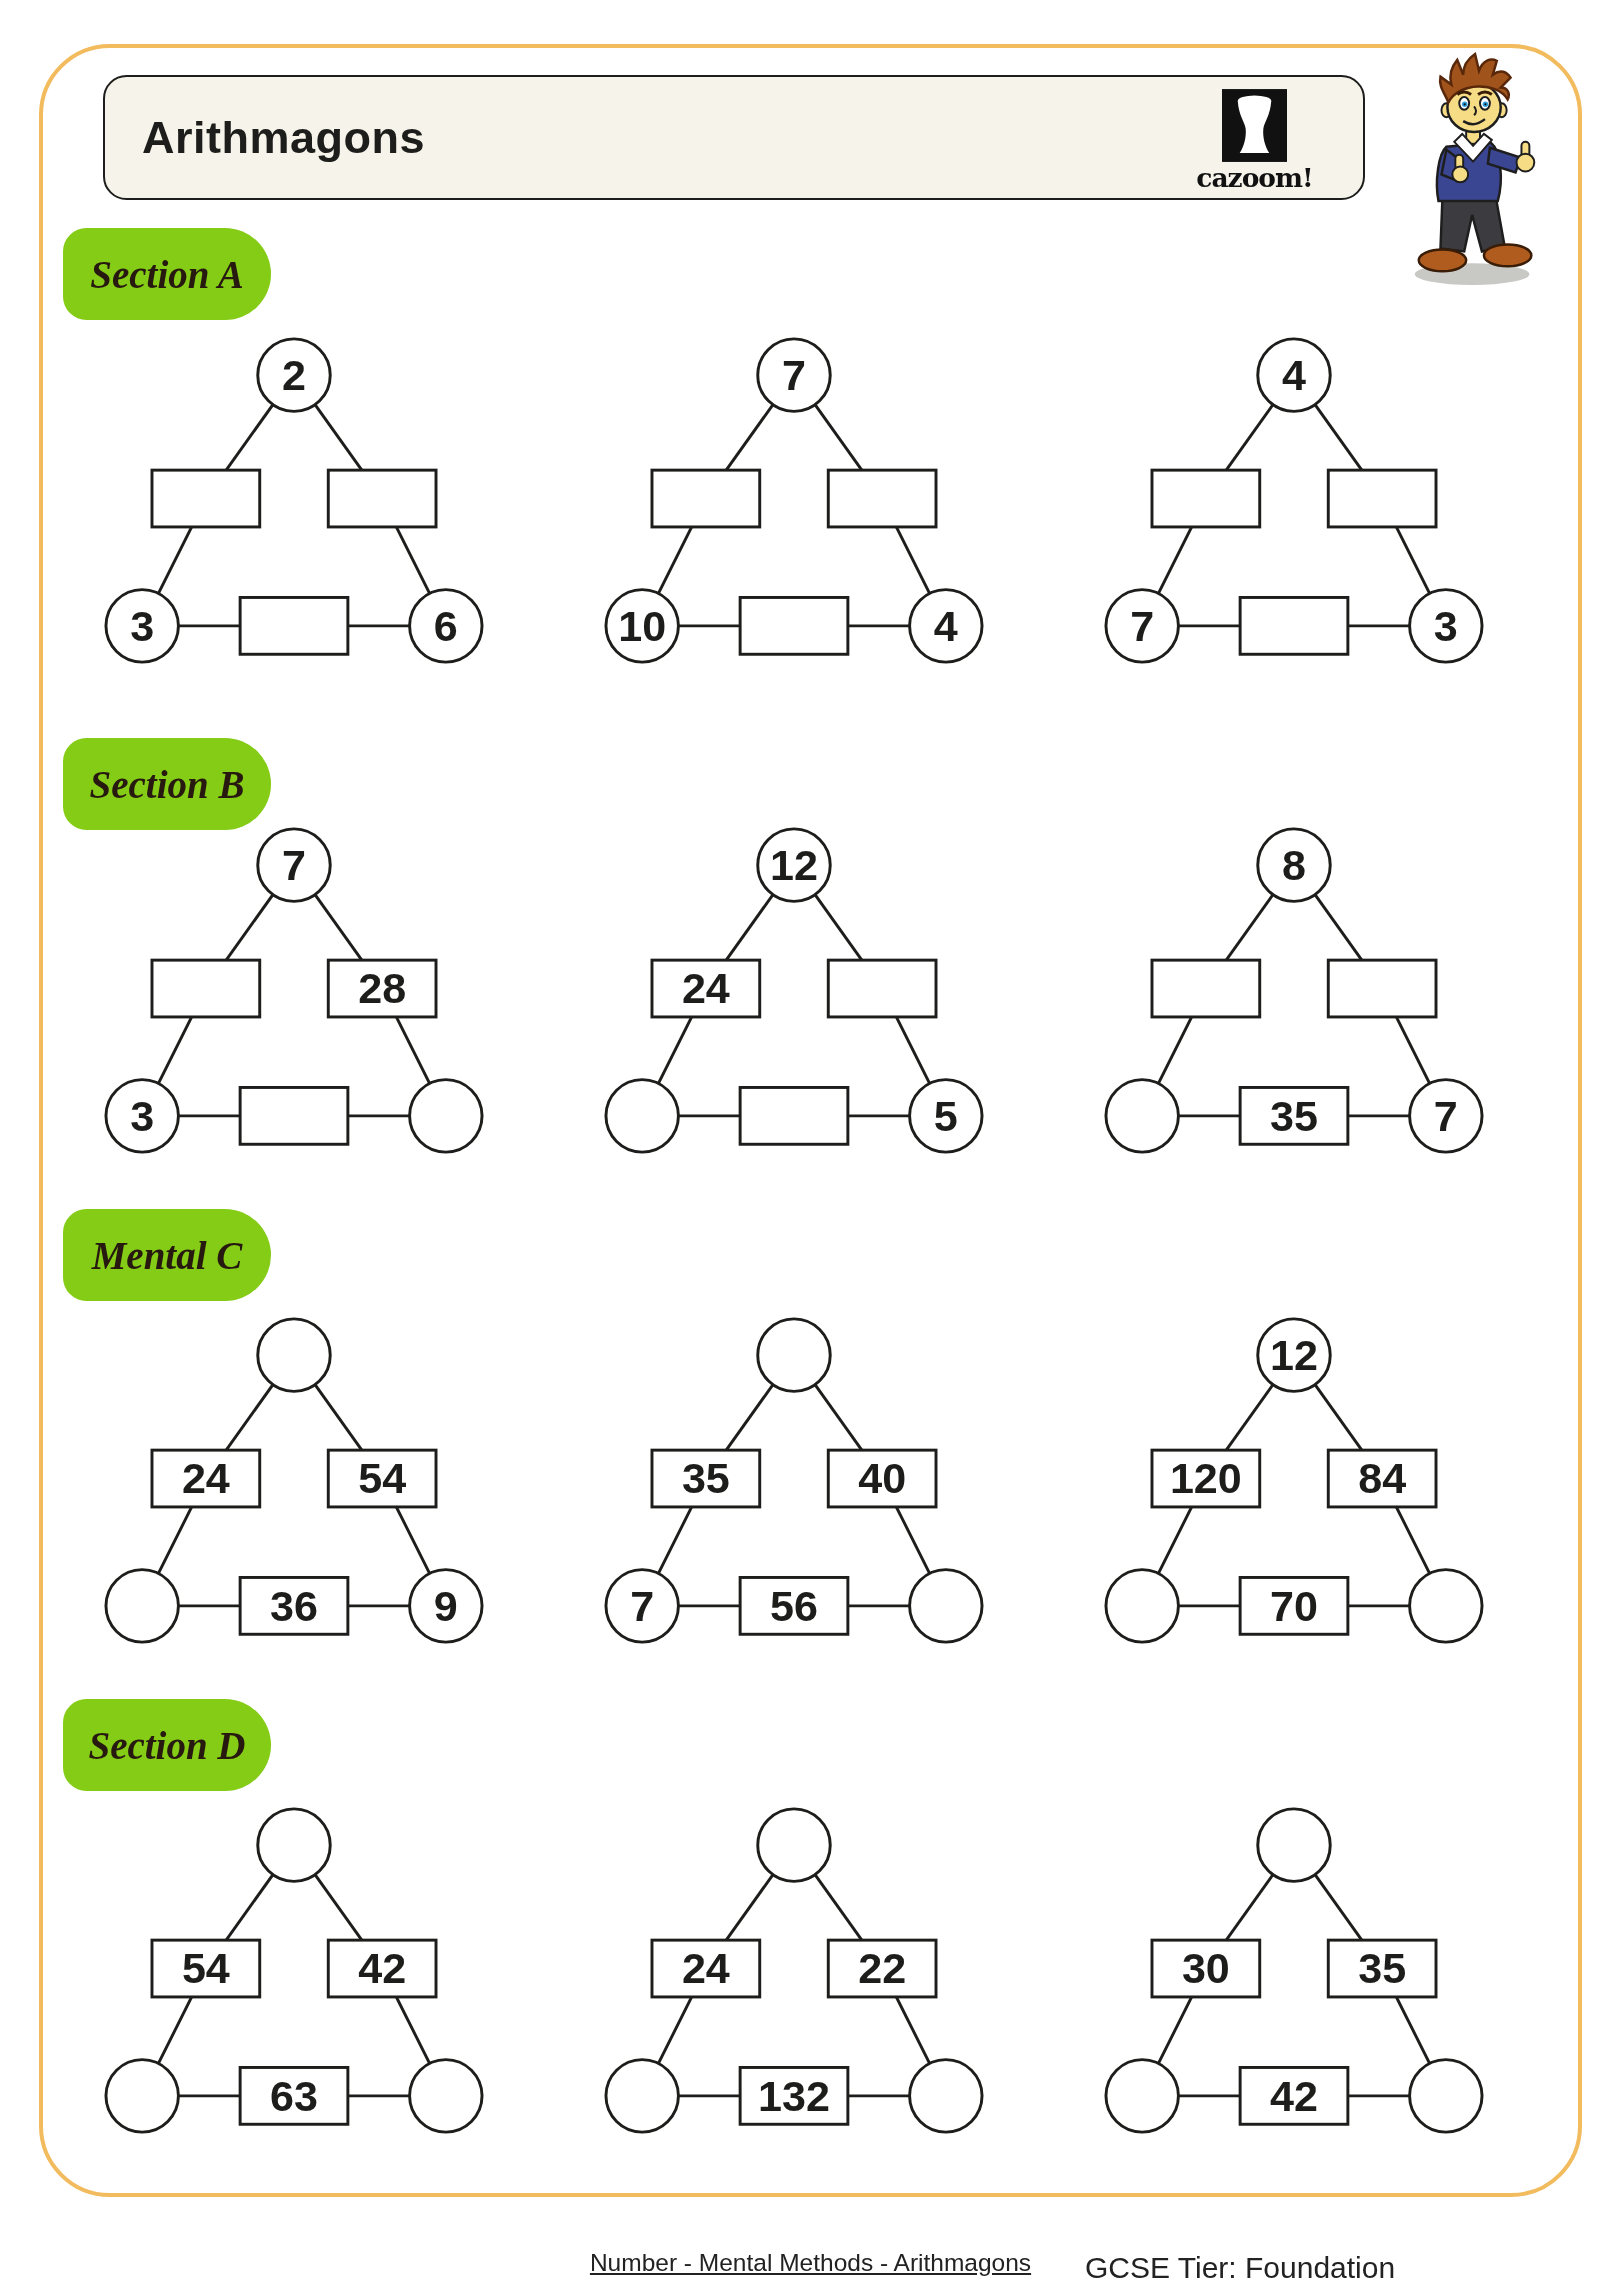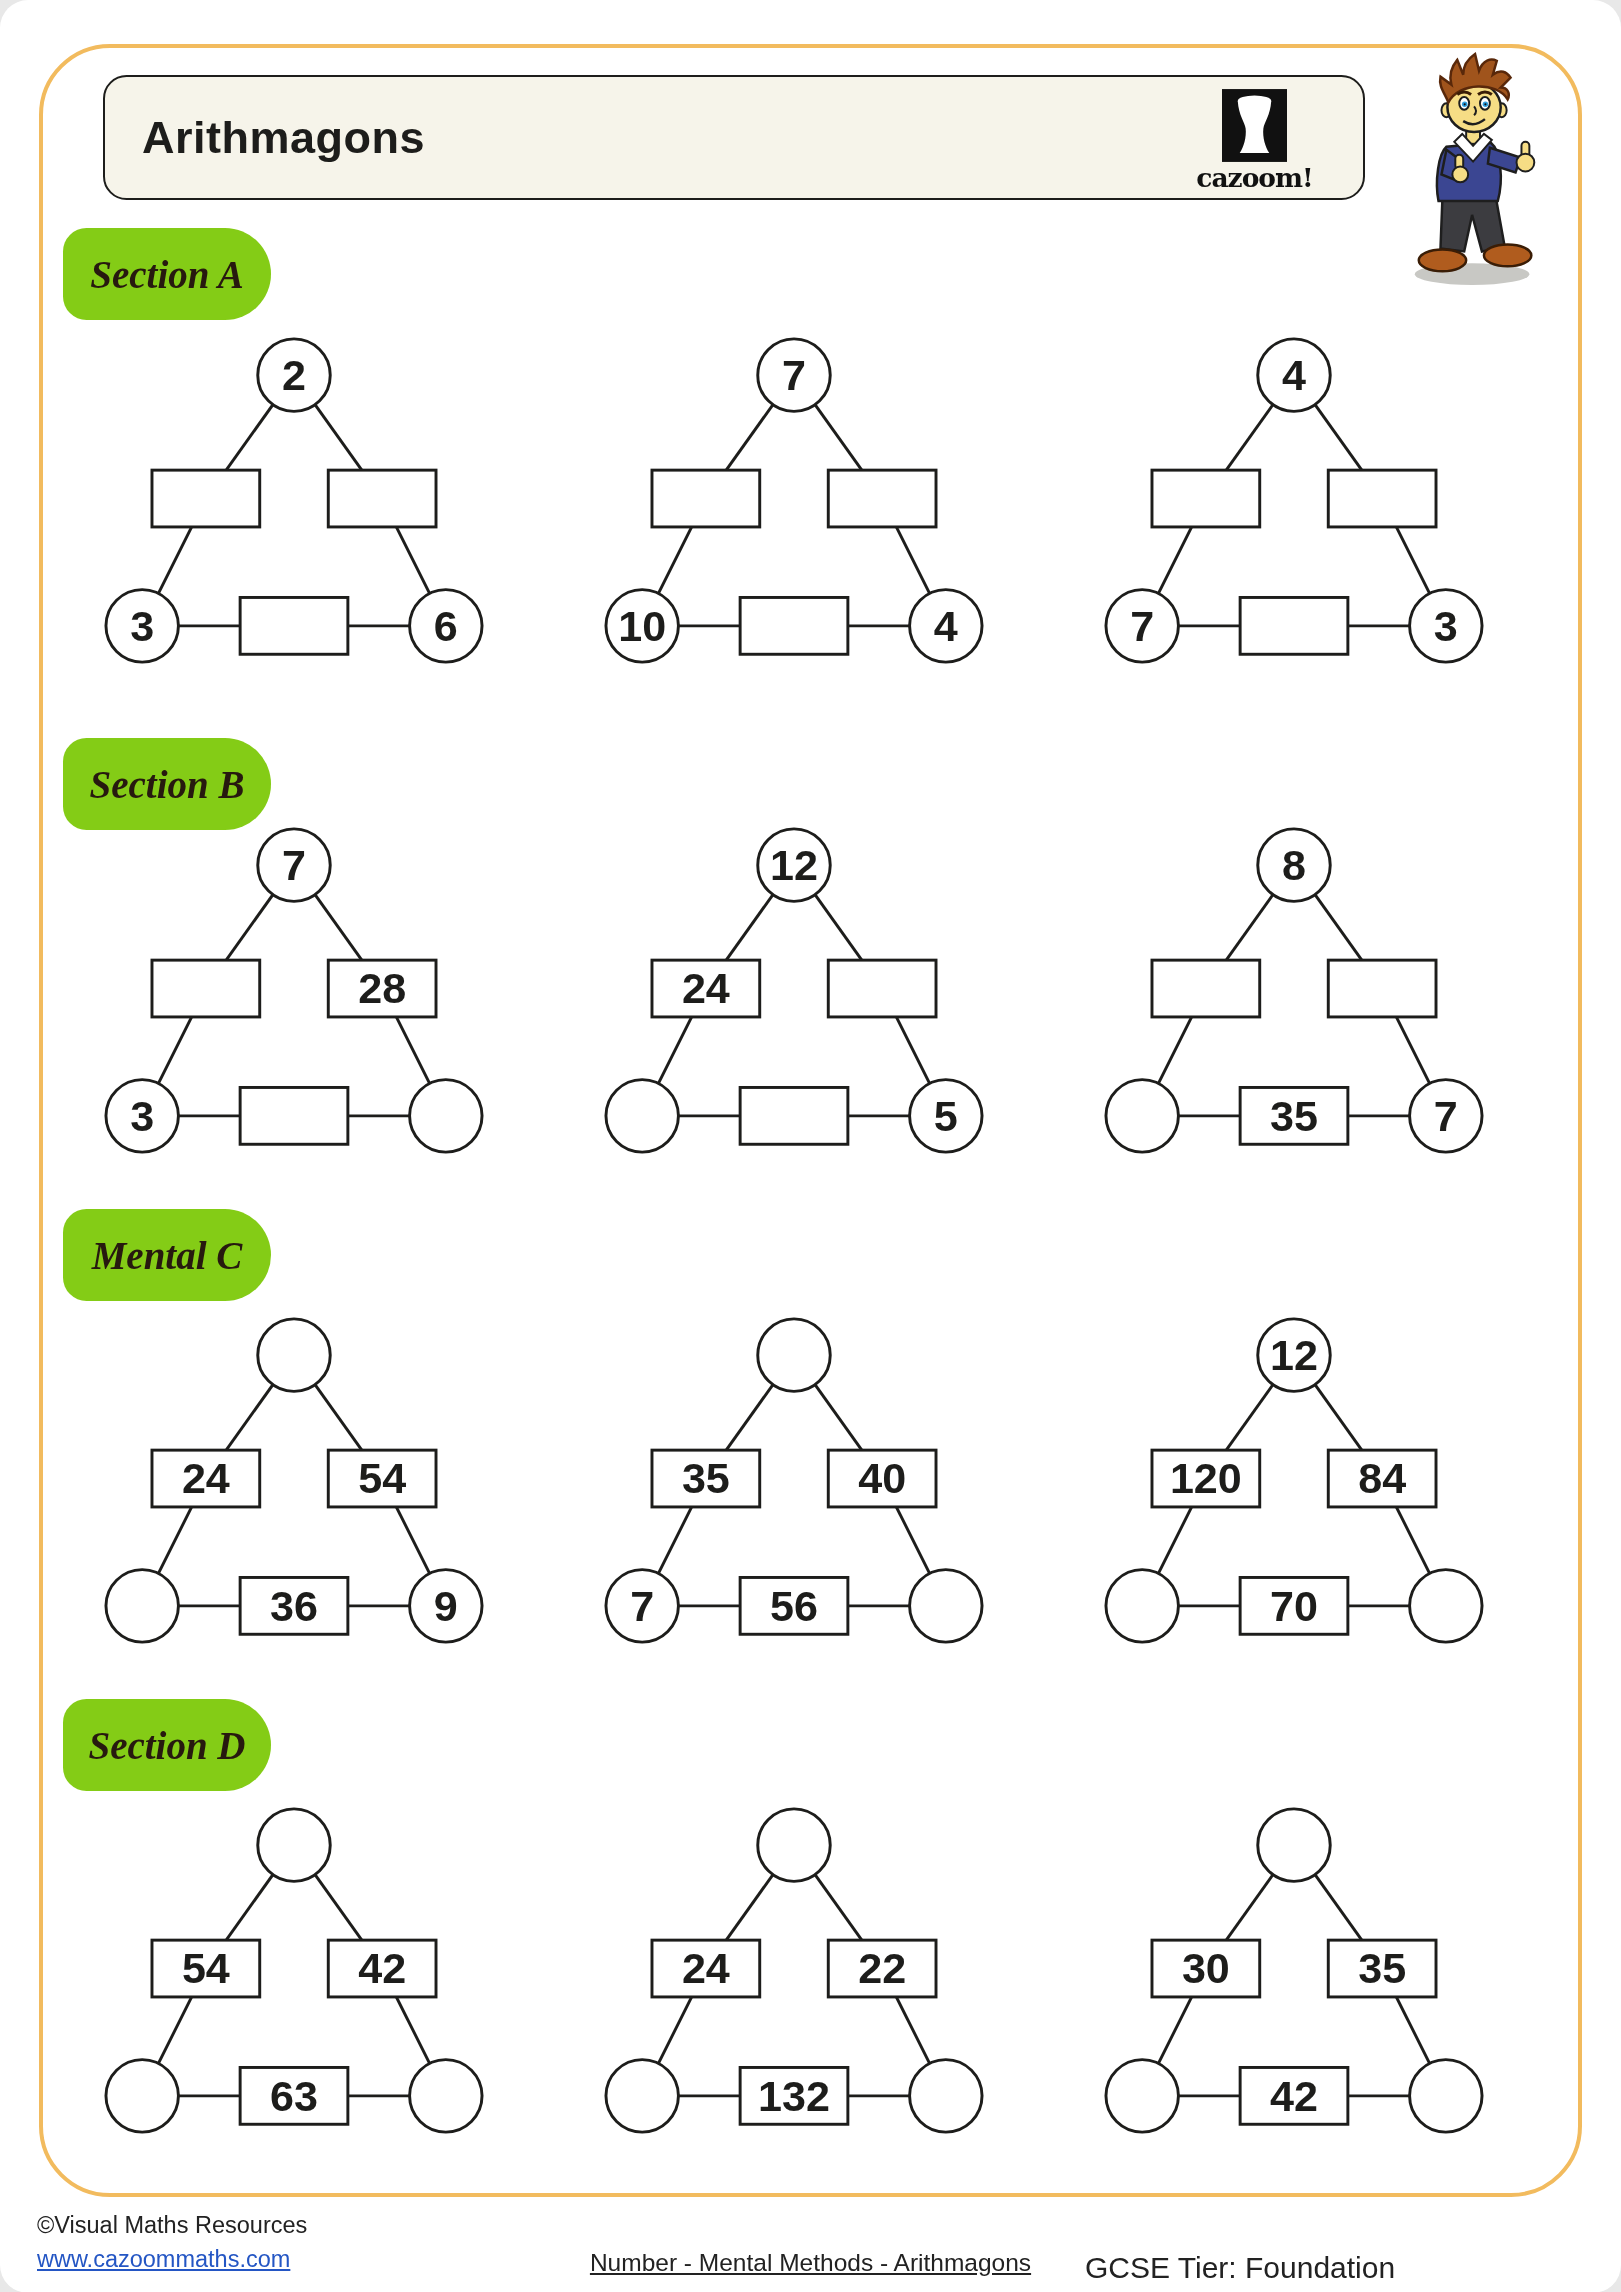--- a/index.html
+++ b/index.html
@@ -1,17 +1,17 @@
 <!DOCTYPE html>
 <html><head>
 <meta charset="utf-8">
 <style>
   html,body{margin:0;padding:0;background:#e8e8e8;}
   .page{position:relative;width:1621px;height:2293px;background:#ffffff;overflow:hidden;
-        font-family:"Liberation Sans",sans-serif;color:#1d1d1b;margin:0 auto;border-radius:28px;}
+        font-family:"Liberation Sans",sans-serif;color:#1d1d1b;margin:0 auto;}
   .gold-border{position:absolute;left:39px;top:44px;width:1543px;height:2153px;
         border:4.9px solid #f2bb5e;border-radius:71px;box-sizing:border-box;background:transparent;}
   
   .title-box{position:absolute;left:103px;top:75px;width:1262px;height:125px;background:#f6f4ea;
         border:2.9px solid #1d1d1b;border-radius:23.5px;box-sizing:border-box;}
   .title-box h1{position:absolute;left:37px;top:50%;transform:translateY(-50%);margin:0;
         font-size:45px;font-weight:bold;letter-spacing:0.5px;color:#1d1d1b;}
   .logo{position:absolute;right:45px;top:11.8px;width:127px;text-align:center;}
   .logo svg{width:65px;height:73px;display:block;margin:0 auto;}
   .logo-text{font-family:"DejaVu Serif",serif;font-weight:bold;font-size:26.5px;letter-spacing:-1px;
@@ -339,21 +339,17 @@
           <text x="195" y="42" dy="15" class="num"></text>
           <text x="40" y="298" dy="15" class="num"></text>
           <text x="350" y="298" dy="15" class="num"></text>
           <text x="105" y="168" dy="15" class="num">30</text>
           <text x="285" y="168" dy="15" class="num">35</text>
           <text x="195" y="298" dy="15" class="num">42</text>
         </svg>
       </div>
     </div>
 
-  <div class="footer-left">
-    <div>©Visual Maths Resources</div>
-    <a href="#">www.cazoommaths.com</a>
-  </div>
   <div class="footer-center">Number - Mental Methods - Arithmagons</div>
   <div class="footer-right">GCSE Tier: Foundation</div>
 
 </div>
 
 
 </body></html>

